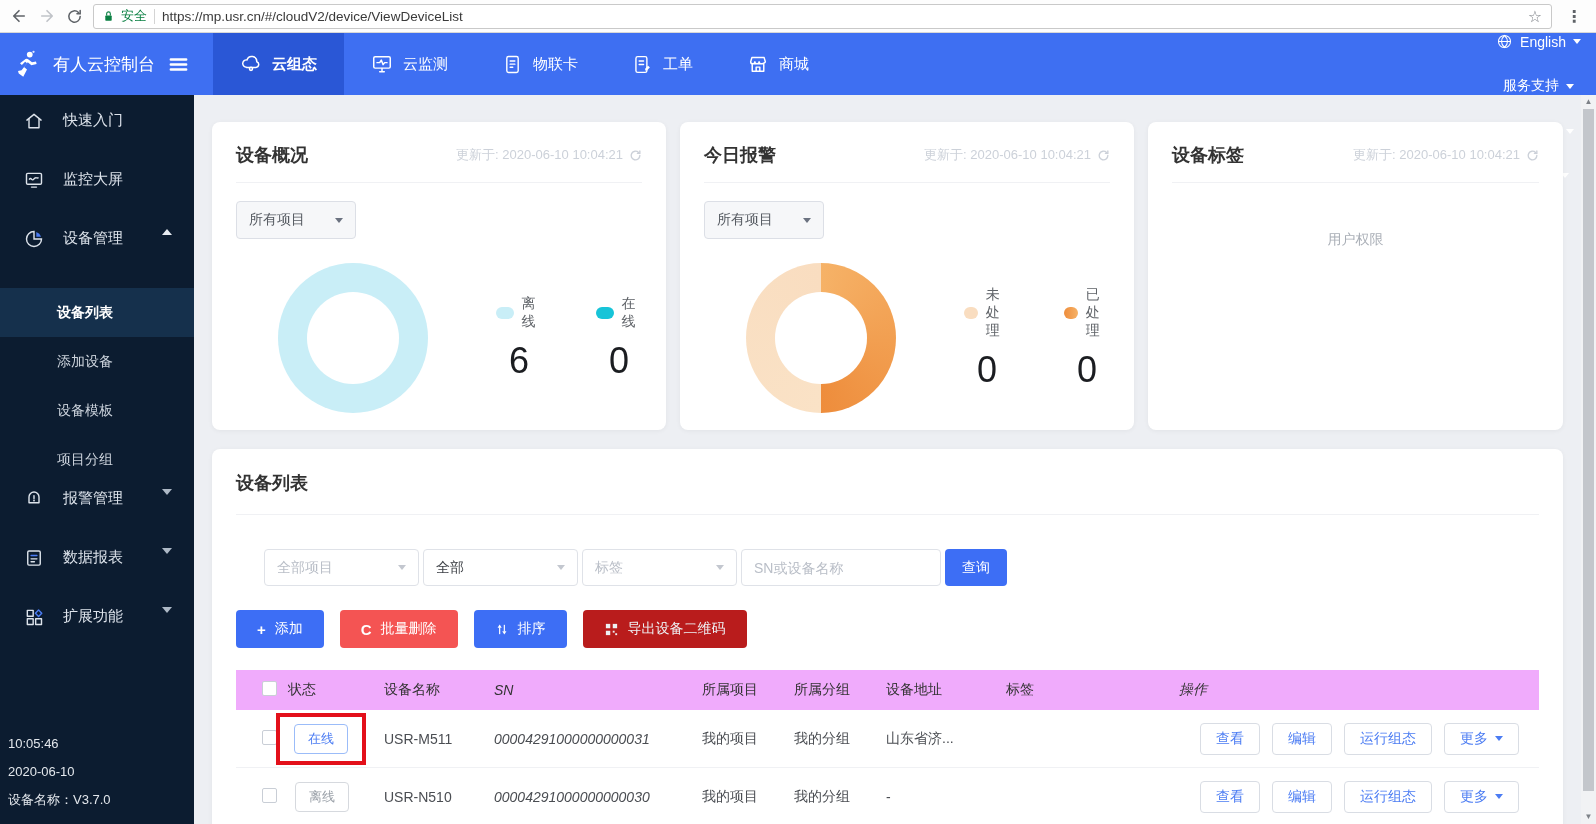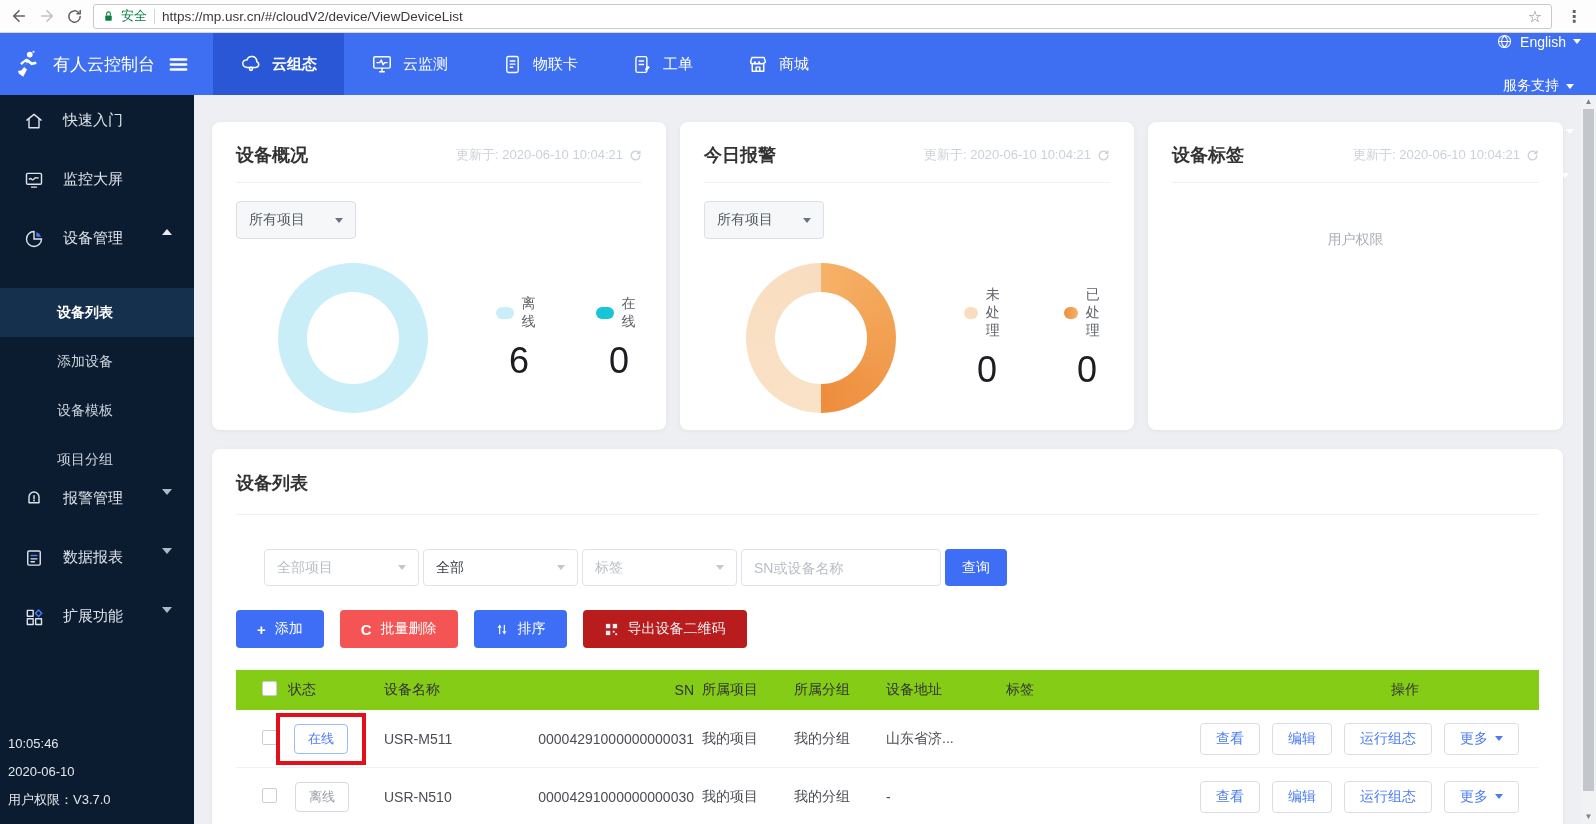--- a/index.html
+++ b/index.html
@@ -80,24 +80,24 @@
   .btn-query { height:37px; padding:0 17px; background:#3d6ef5; color:#fff; border-radius:4px; font-size:14px; display:flex; align-items:center; cursor:pointer; }
   .actions { display:flex; gap:16px; margin-top:24px; }
   .btn { height:38px; border-radius:4px; display:inline-flex; align-items:center; gap:9px; padding:0 21px; font-size:14px; color:#fff; cursor:pointer; }
   .btn-add, .btn-sort { background:#3d6ef5; }
   .btn-del { background:#f45453; }
   .btn-qr { background:#b91c1c; color:#eef0f3; cursor:default; }
   .btn .glyph { font-size:15px; font-weight:bold; }
 
   .table { margin-top:22px; font-size:14px; color:#4a4d52; }
   .trow { display:grid; grid-template-columns:44px 96px 118px 200px 92px 92px 120px 1fr 360px; align-items:center; }
-  .thead { background:#84cc16; height:40px; color:#333; }
+  .thead { background:#f0abfc; height:40px; color:#333; }
   .tr { height:58px; border-bottom:1px solid #f0f1f4; background:#fff; }
   .cell { padding-left:8px; }
-  .c-center { text-align:right; padding-left:0; }
+  .c-center { text-align:left; padding-left:0;font-style:italic; }
   .checkbox { width:15px; height:15px; border:1px solid #c9ced6; border-radius:2px; background:#fff; display:inline-block; margin-left:18px; cursor:pointer; }
   .badge { display:inline-block; border-radius:4px; padding:5px 13px; font-size:13px; background:#fff; }
   .badge-online { border:1px solid #9bbcf9; color:#4b7cf3; }
   .badge-offline { border:1px solid #d6d9de; color:#9aa0a8; }
   .red-box { display:inline-block; border:4px solid #e3101a; padding:7px 14px; margin-left:-12px; }
   .ops { display:flex; gap:12px; justify-content:flex-end; padding-right:20px; }
   .op-btn { height:32px; border:1px solid #d9dde4; border-radius:4px; background:#fff; color:#4b7cf3; font-size:14px; padding:0 15px; display:inline-flex; align-items:center; gap:7px; cursor:pointer; }
   .b-caret { width:0; height:0; border-left:4.5px solid transparent; border-right:4.5px solid transparent; border-top:5.5px solid #4b7cf3; }
 
   
@@ -325,21 +325,21 @@
             <rect x="14.8" y="4.8" width="5.4" height="5.4" transform="rotate(45 17.5 7.5)" stroke="#4b7cf3"></rect>
           </svg>
       </span>
       <span>扩展功能</span>
       <span class="spacer"></span>
       <span class="s-caret-down"></span>
     </div>
     <div class="side-footer">
       <div>10:05:46</div>
       <div>2020-06-10</div>
-      <div>用户权限：V3.7.0</div>
+      <div>设备名称：V3.7.0</div>
     </div>
   </aside>
 
   <main class="main">
     <div class="cards">
 
       <section class="card">
         <div class="card-head">
           <span class="card-title">设备概况</span>
           <span class="card-updated">

